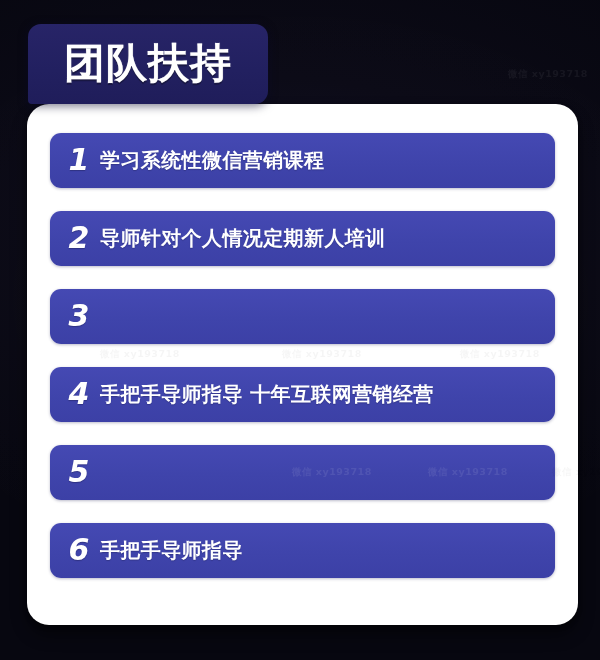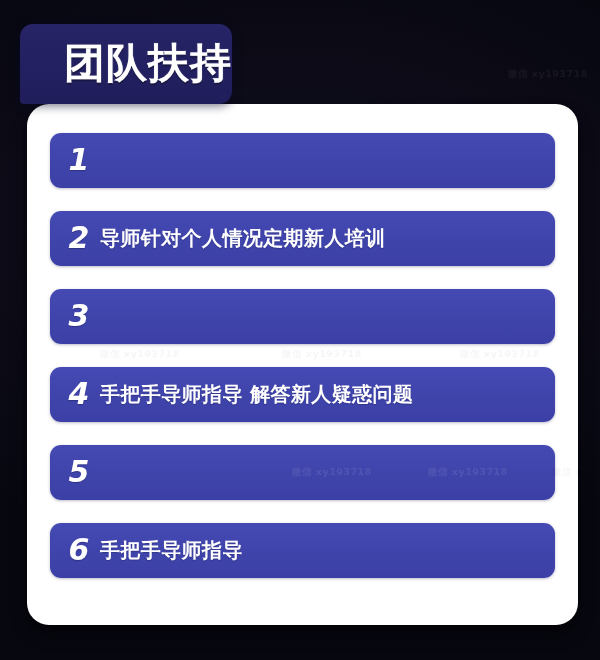--- a/index.html
+++ b/index.html
@@ -32,31 +32,31 @@
     position: absolute;
     inset: 0;
     background:
       radial-gradient(ellipse 760px 520px at 50% 45%, rgba(255,255,255,0.016) 0%, rgba(0,0,0,0) 62%);
     pointer-events: none;
   }
 
   
   .title-badge {
     position: absolute;
-    left: 20px;
+    left: 28px;
     top: 24px;
-    width: 212px;
+    width: 240px;
     height: 80px;
     background: linear-gradient(180deg, #272467 0%, #222060 58%, #1f1d5a 100%);
     border-radius: 13px 13px 13px 4px;
     box-shadow: 0 2px 10px rgba(10,10,40,0.55);
     z-index: 3;
     display: flex;
     align-items: center;
-    justify-content: flex-end;
+    justify-content: center;
   }
   .title-text {
     color: #ffffff;
     font-size: 41px;
     font-weight: bold;
     letter-spacing: 1px;
     line-height: 1;
     padding-bottom: 2px;
     text-shadow:
       0 2px 0 rgba(0,0,0,0.30),
@@ -149,31 +149,32 @@
 <div class="poster">
 
   <div class="title-badge">
     <span class="title-text">团队扶持</span>
   </div>
 
   <div class="card">
     <div class="rows" id="rows">
         <div class="row">
           <span class="row-num">1</span>
+          <span class="row-label">学习系统性微信营销课程</span>
         </div>
         <div class="row">
           <span class="row-num">2</span>
           <span class="row-label">导师针对个人情况定期新人培训</span>
         </div>
         <div class="row">
           <span class="row-num">3</span>
         </div>
         <div class="row">
           <span class="row-num">4</span>
-          <span class="row-label">手把手导师指导  解答新人疑惑问题</span>
+          <span class="row-label">手把手导师指导  十年互联网营销经营</span>
         </div>
         <div class="row">
           <span class="row-num">5</span>
         </div>
         <div class="row">
           <span class="row-num">6</span>
           <span class="row-label">手把手导师指导</span>
         </div>
       </div>
   </div>

